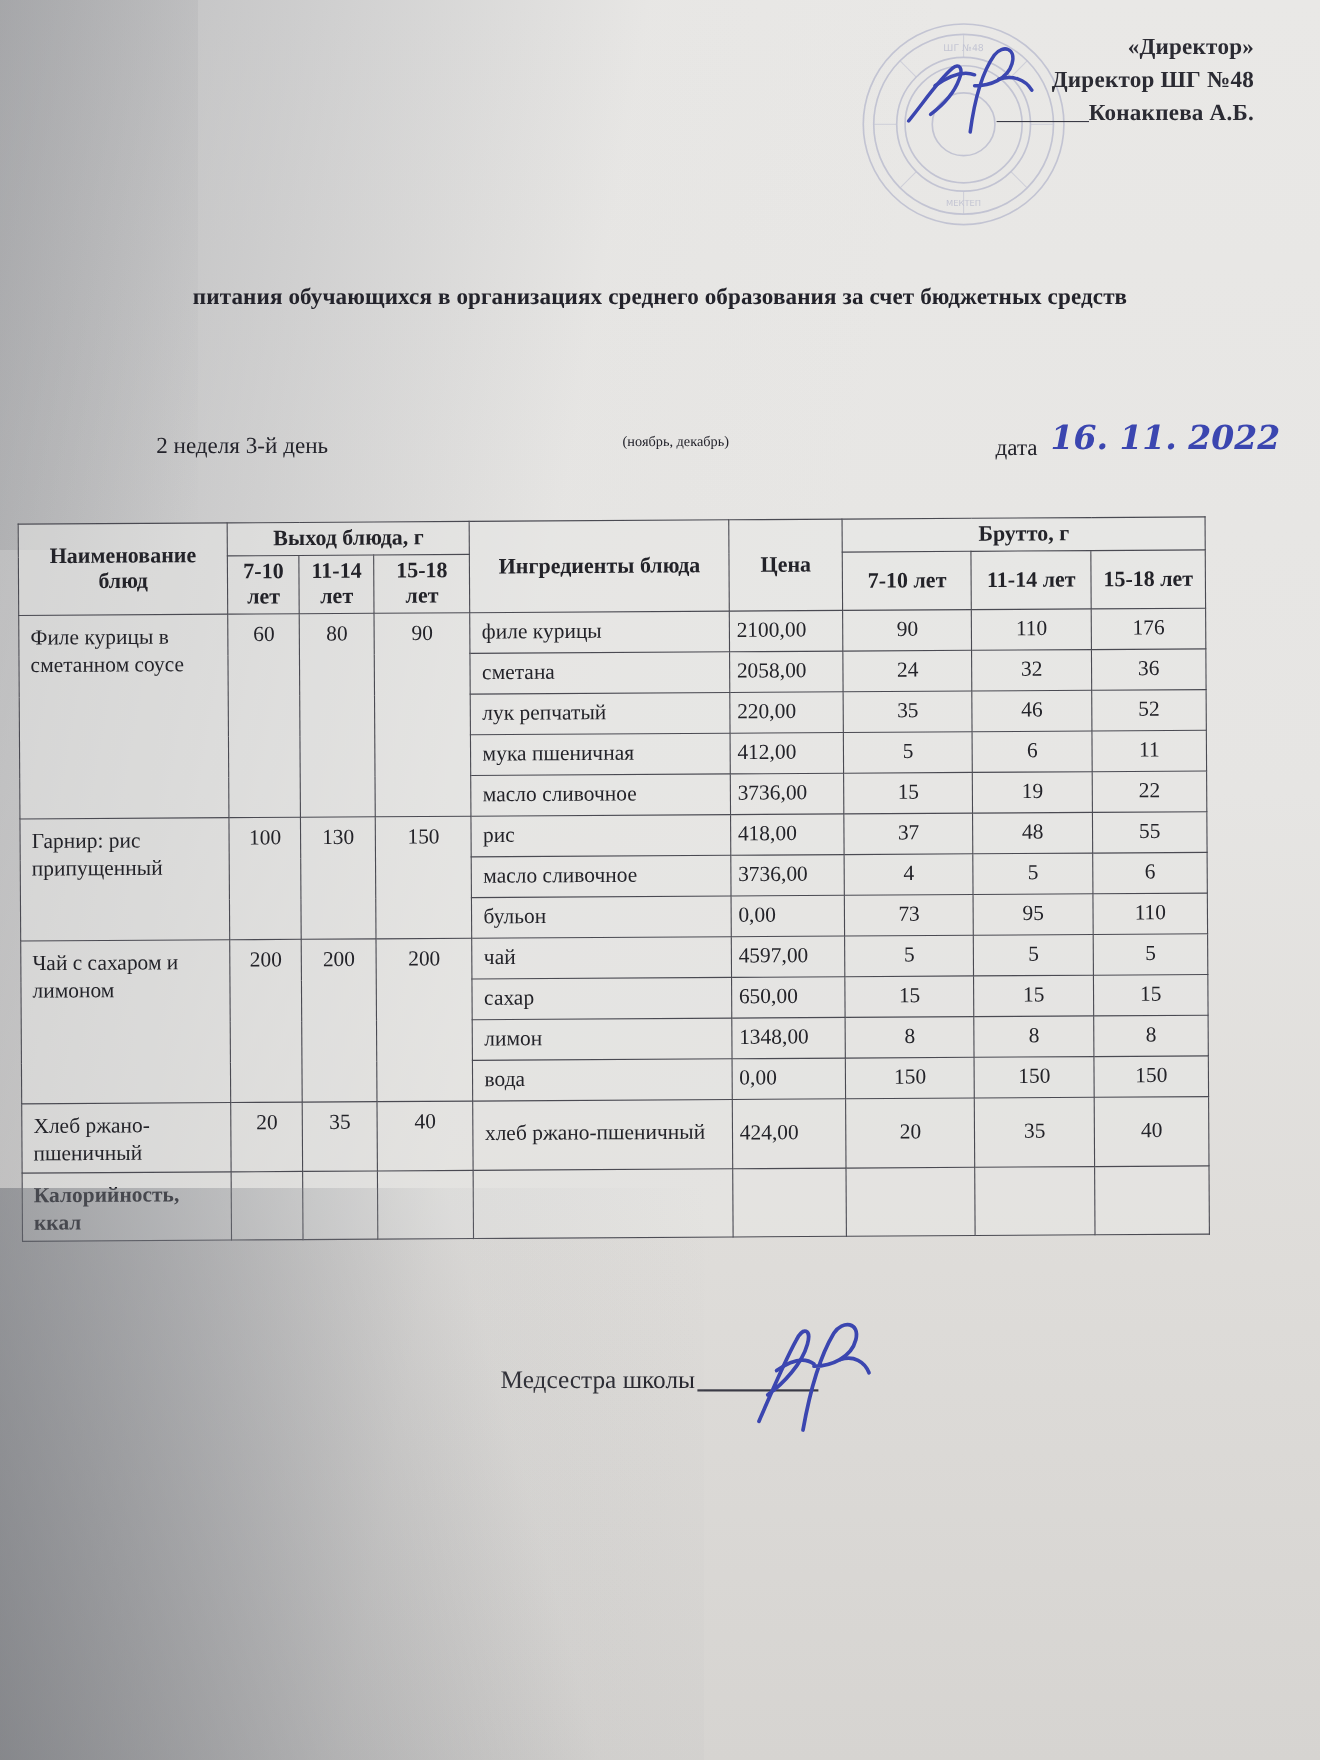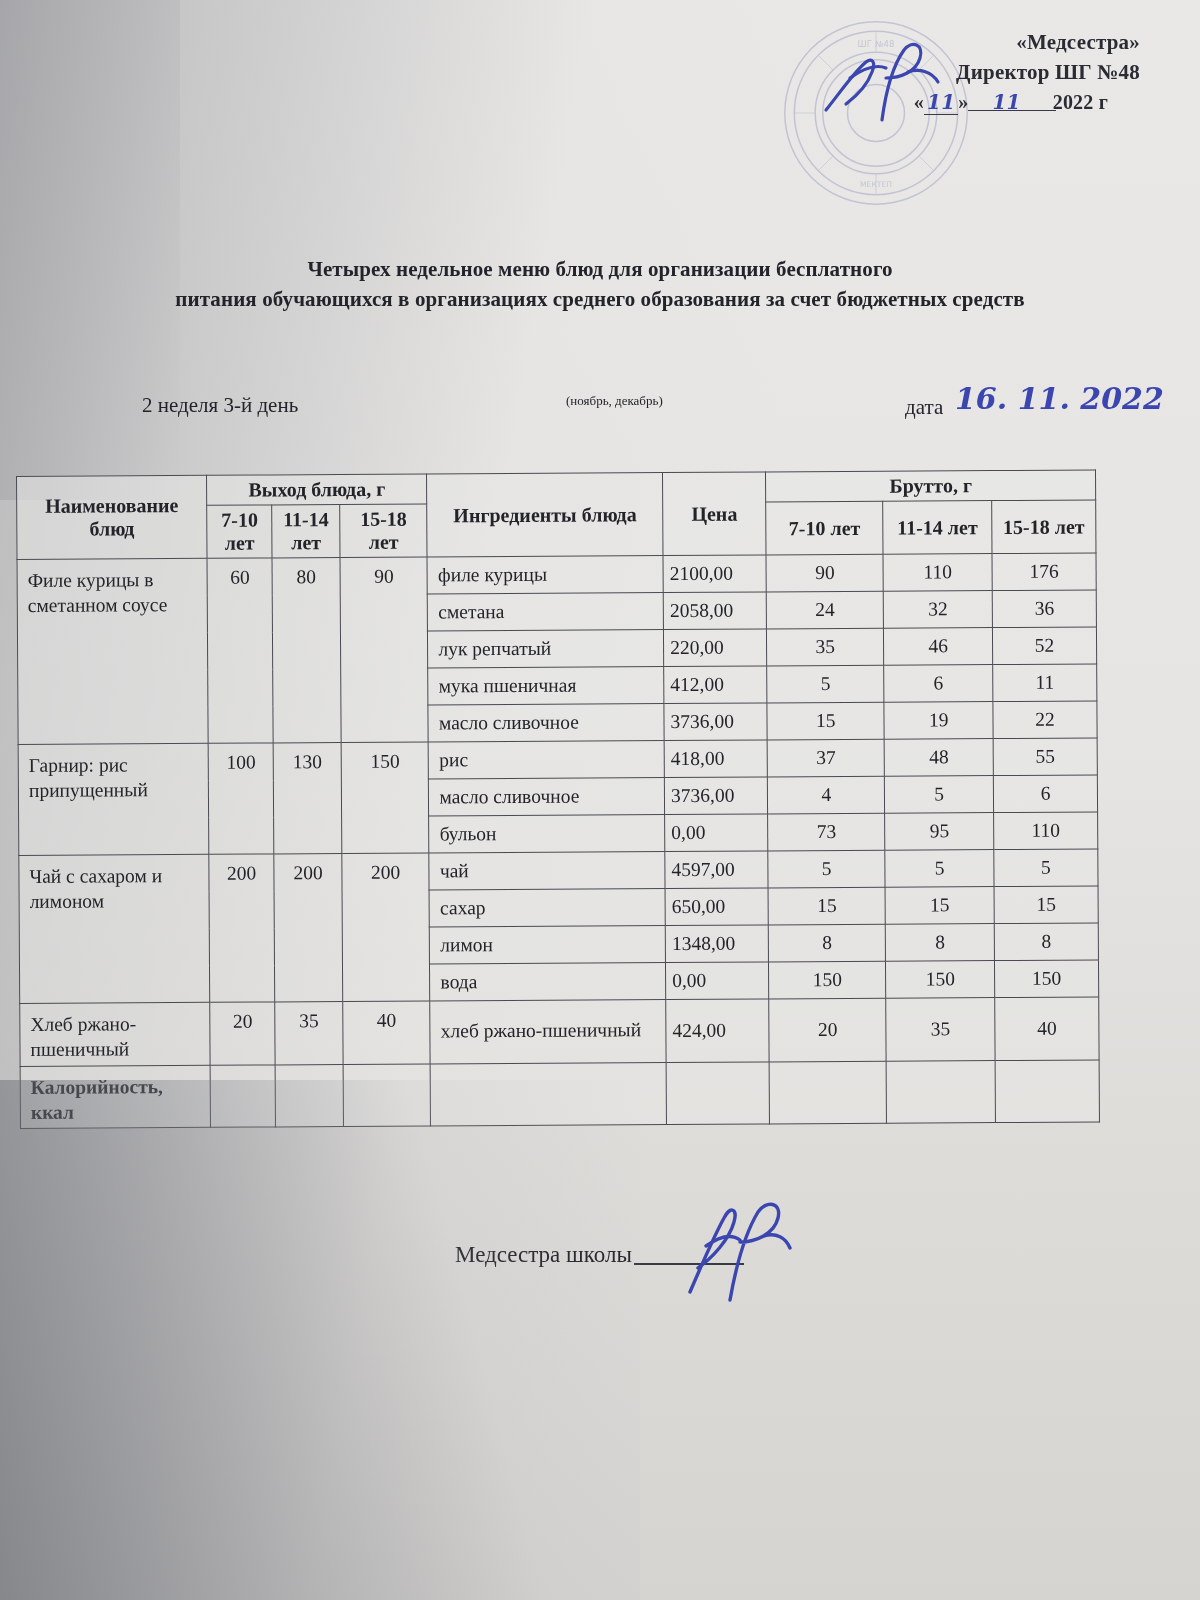--- a/index.html
+++ b/index.html
@@ -163,29 +163,26 @@
     <g fill="none" stroke="#3b46b0" stroke-width="3.2" stroke-linecap="round">
       <path d="M6 72 C 22 52, 34 34, 46 24 C 52 19, 56 24, 52 34 C 47 48, 34 60, 26 66"></path>
       <path d="M30 40 C 44 30, 56 26, 66 30"></path>
       <path d="M62 82 C 66 52, 74 26, 84 12 C 92 2, 104 6, 100 20 C 96 34, 80 40, 66 40"></path>
       <path d="M88 34 C 100 30, 112 34, 118 44"></path>
     </g>
   </svg>
 </div>
 
 <div id="approval">
-  <div class="ln">«Медсестра»</div>
+  <div class="ln">«Директор»</div>
   <div class="ln">Директор ШГ №48</div>
-  <div class="ln" style="font-size:20px;">
-    <span>«</span><span class="hand" style="border-bottom:1.6px solid #3a3a45;padding:0 3px;">11</span><span>»</span><span class="ul2"></span><span class="hand" style="position:relative;left:-64px;">11</span><span style="position:relative;left:-32px;">2022 г</span>
-  </div>
+  <div class="ln"><span class="ul"></span><span>Конакпева А.Б.</span></div>
 </div>
 
 <div id="title">
-  <div>Четырех недельное меню блюд для организации бесплатного</div>
   <div>питания обучающихся в организациях среднего образования за счет бюджетных средств</div>
 </div>
 
 <div id="meta">
   <span class="week">2 неделя 3-й день</span>
   <span class="months">(ноябрь, декабрь)</span>
   <span class="datelbl">дата</span>
   <span class="dateval hand">16. 11. 2022</span>
 </div>
 

